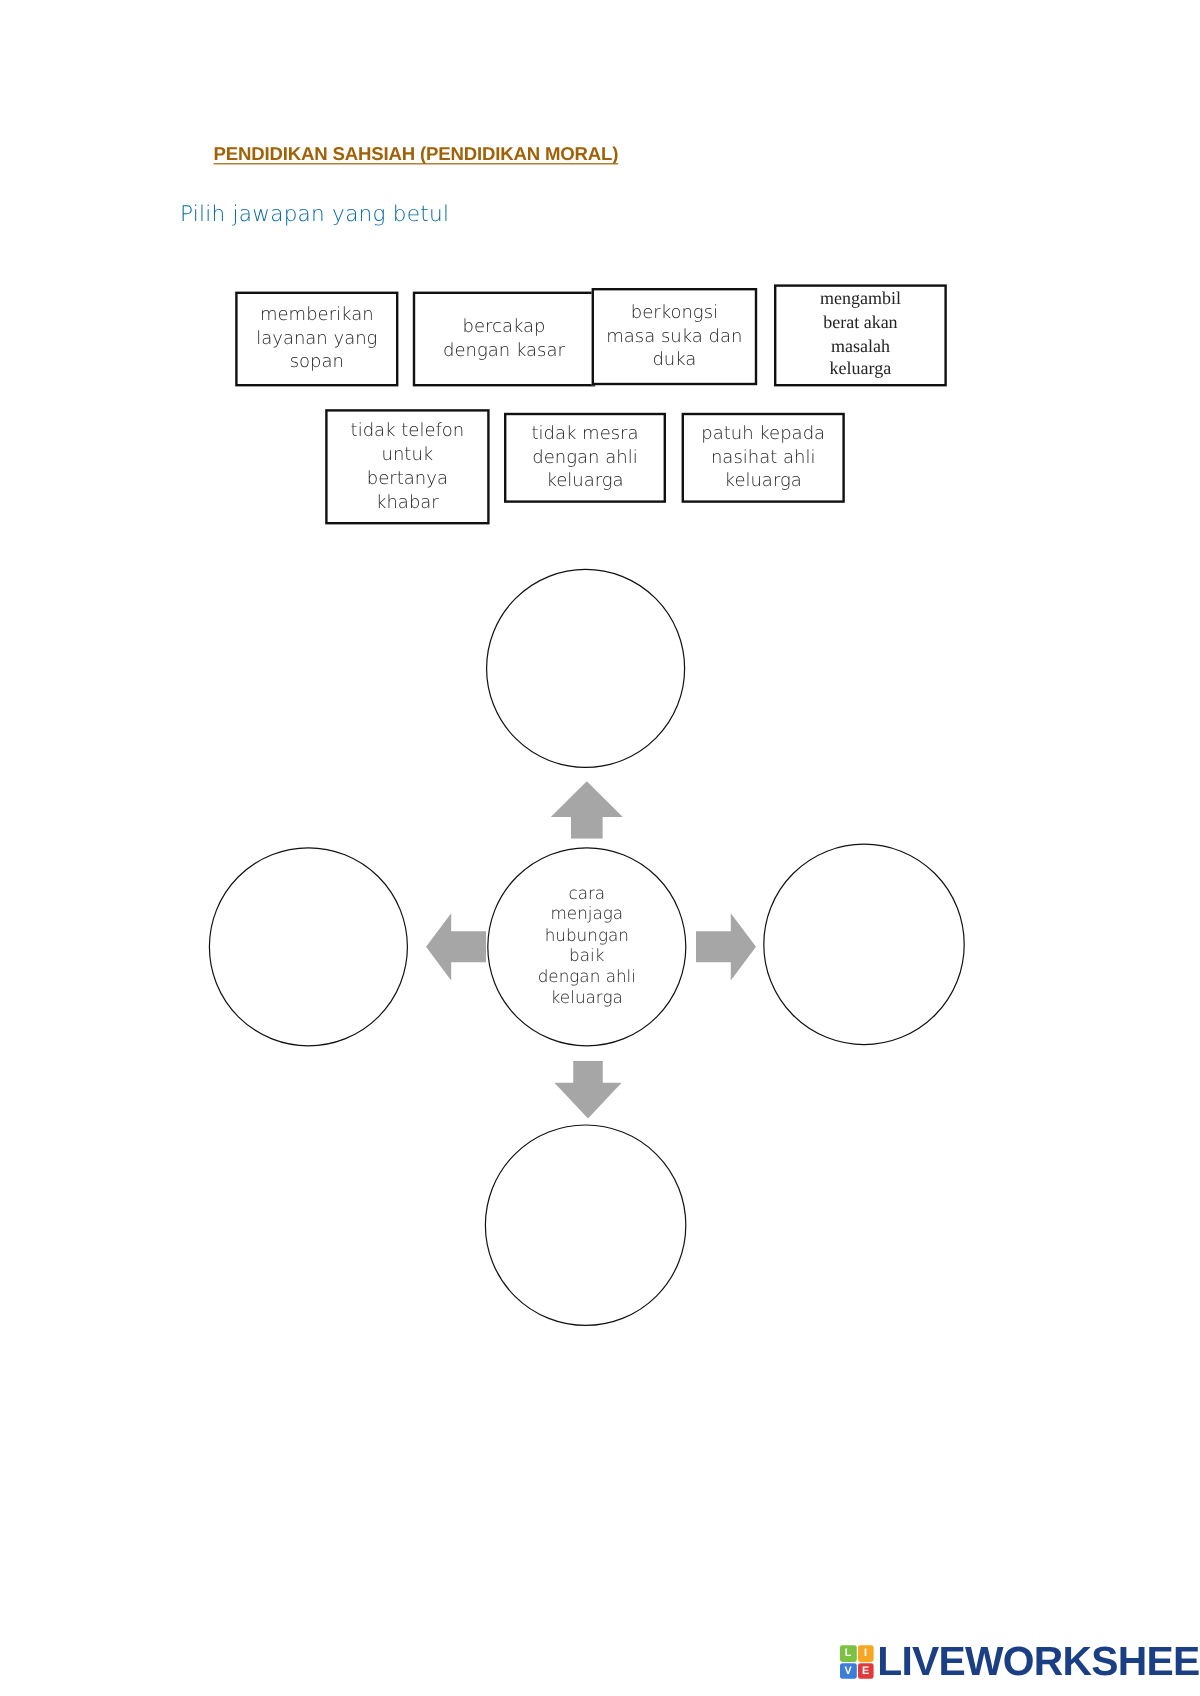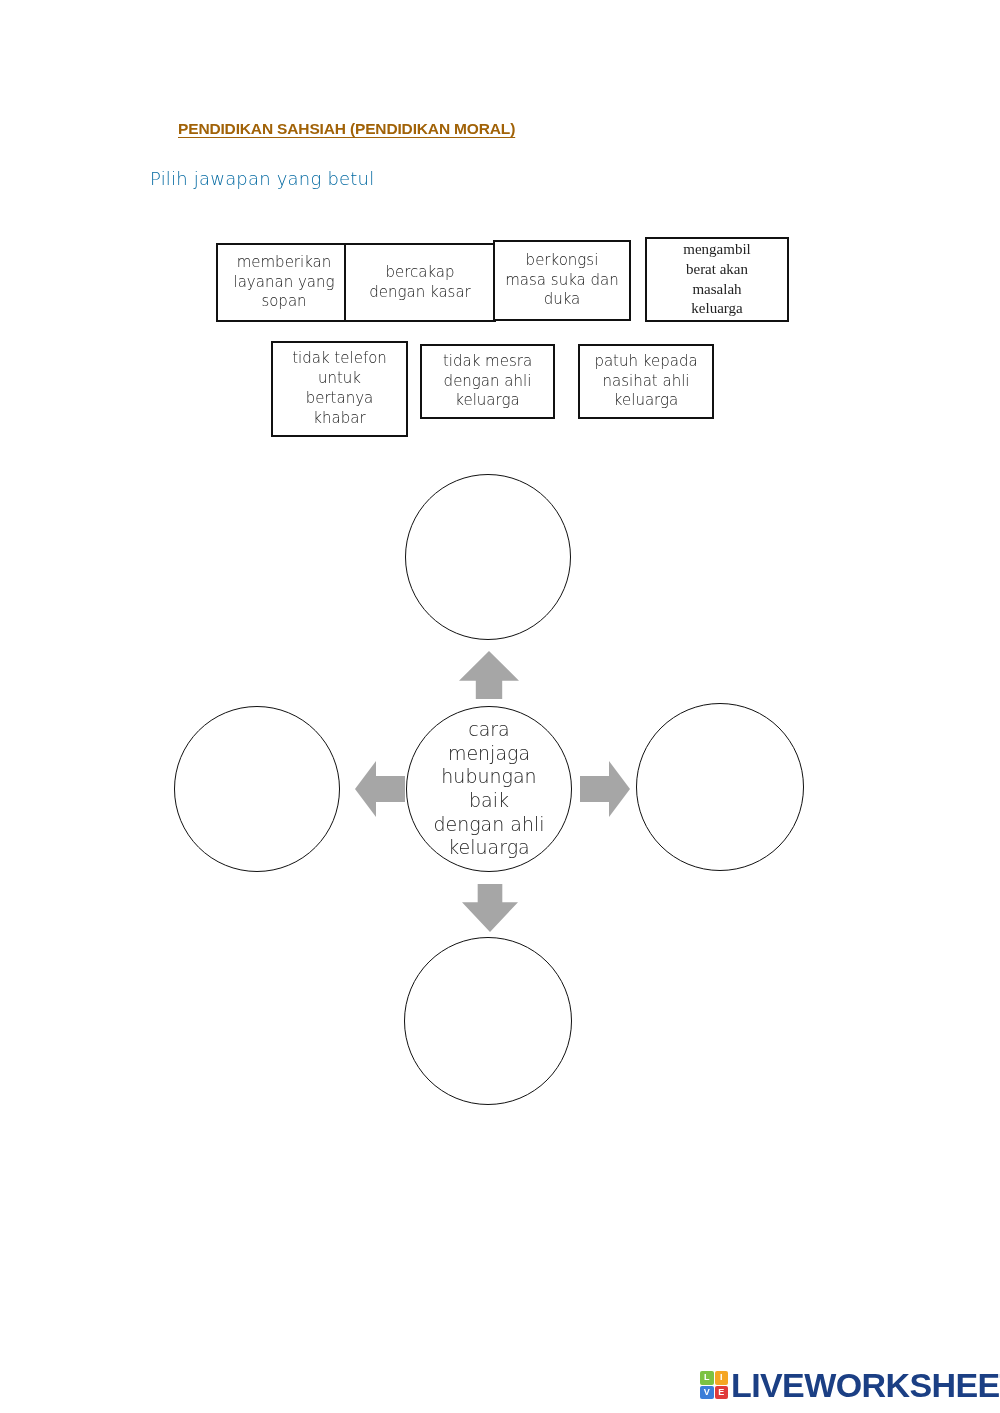--- a/index.html
+++ b/index.html
@@ -70,21 +70,21 @@
     background: #ffffff;
     box-sizing: border-box;
     display: flex;
     align-items: center;
     justify-content: center;
     text-align: center;
   }
   #center-circle-label {
     font-family: "DejaVu Sans", sans-serif;
     font-weight: 300;
-    font-size: 19px;
+    font-size: 14px;
     line-height: 1.24;
     color: #222222;
     white-space: pre-line;
   }
   .arrow {
     position: absolute;
   }
   .arrow svg { display: block; }
 
   
@@ -126,40 +126,40 @@
 </head>
 <body>
 
 <div id="page">
 
   <div id="worksheet-title">PENDIDIKAN SAHSIAH (PENDIDIKAN MORAL)</div>
 
   <div id="worksheet-instruction">Pilih jawapan yang betul</div>
 
   <div id="word-bank">
-      <div class="word-box" style="left: 216px; top: 243px; width: 136px; height: 79px; white-space: pre-line;">memberikan
+      <div class="word-box" style="left: 196px; top: 243px; width: 136px; height: 79px; white-space: pre-line;">memberikan
 layanan yang
 sopan</div>
       <div class="word-box" style="left: 344px; top: 243px; width: 152px; height: 79px; white-space: pre-line;">bercakap
 dengan kasar</div>
       <div class="word-box" style="left: 493px; top: 240px; width: 138px; height: 81px; white-space: pre-line;">berkongsi
 masa suka dan
 duka</div>
       <div class="word-box" style="left: 645px; top: 237px; width: 144px; height: 85px; white-space: pre-line; font-family: Liberation Serif, serif;">mengambil
 berat akan
 masalah
 keluarga</div>
       <div class="word-box" style="left: 271px; top: 341px; width: 137px; height: 96px; white-space: pre-line;">tidak telefon
 untuk
 bertanya
 khabar</div>
       <div class="word-box" style="left: 420px; top: 344px; width: 135px; height: 75px; white-space: pre-line;">tidak mesra
 dengan ahli
 keluarga</div>
-      <div class="word-box" style="left: 568px; top: 344px; width: 136px; height: 75px; white-space: pre-line; margin-left: 10px;">patuh kepada
+      <div class="word-box" style="left: 568px; top: 344px; width: 136px; height: 75px; white-space: pre-line;">patuh kepada
 nasihat ahli
 keluarga</div>
     </div>
 
   <div id="diagram">
       <div class="node-circle" style="width: 166px; height: 166px; left: 406px; top: 706px;">
         <div id="center-circle-label">cara
 menjaga
 hubungan
 baik

